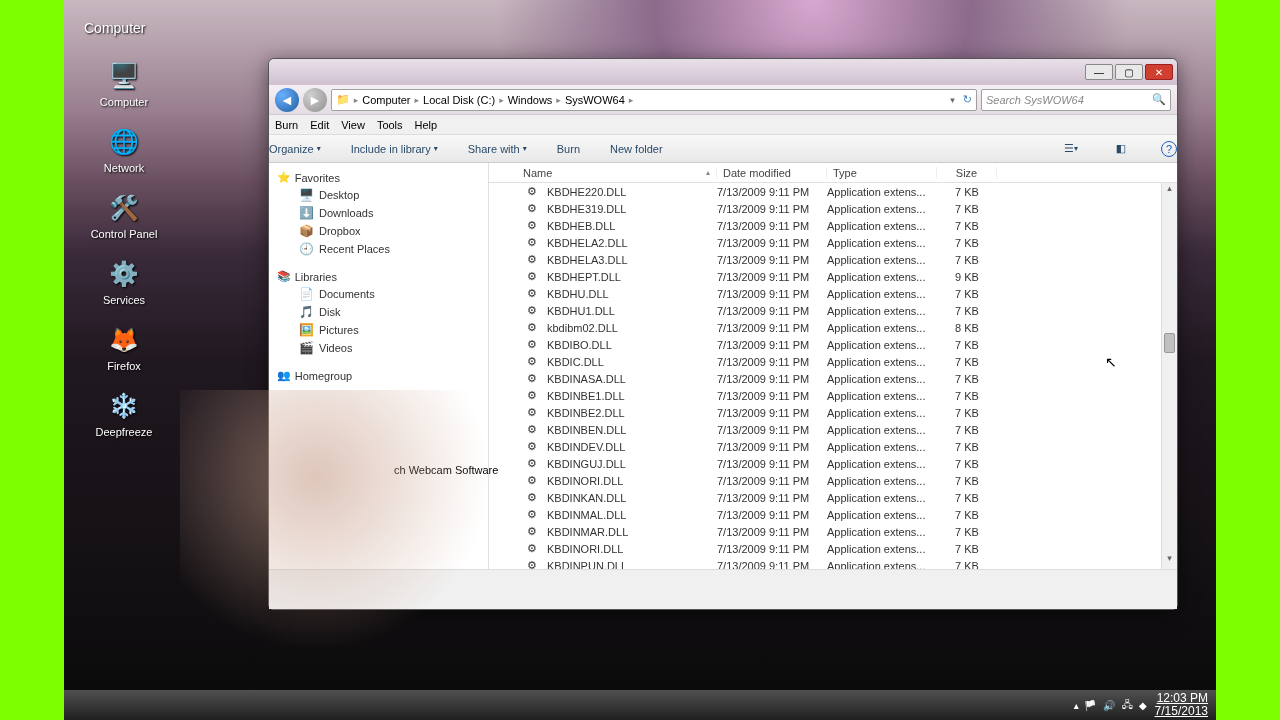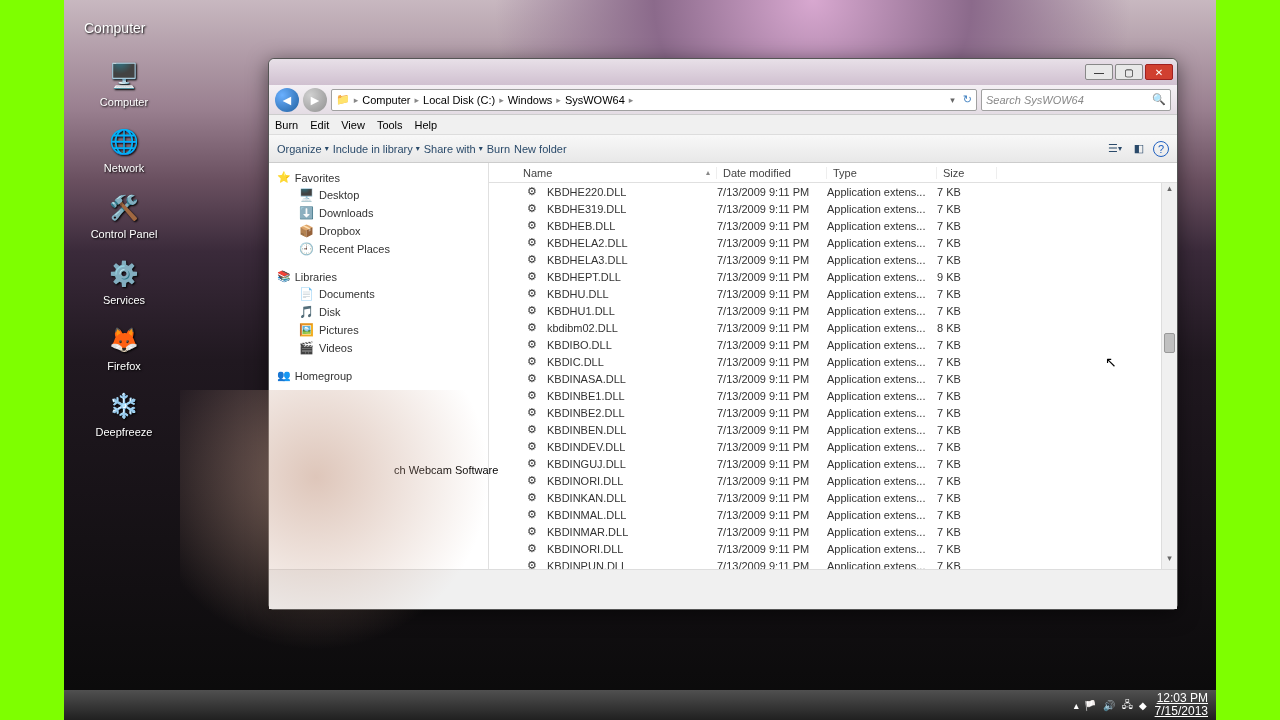--- a/index.html
+++ b/index.html
@@ -37,41 +37,41 @@
 .navfwd { background: radial-gradient(circle at 30% 30%, #d0d0d0, #909090); }
 .addrbar { flex:1; height:22px; background:#fff; border:1px solid #a0a0a0; border-radius:2px; display:flex; align-items:center; padding:0 4px; font-size:11px; gap:4px; }
 .crumb { color:#000; cursor:pointer; }
 .crumbsep { color:#888; font-size:9px; }
 .searchbar { width:190px; height:22px; background:#fff; border:1px solid #a0a0a0; border-radius:2px; display:flex; align-items:center; padding:0 4px; font-size:11px; color:#888; font-style:italic; }
 .searchbar .mag { margin-left:auto; color:#4080c0; font-style:normal; }
 
 .menurow { height:20px; background:#f0f0f0; display:flex; align-items:center; padding:0 6px; gap:12px; font-size:11px; border-bottom:1px solid #ddd; }
 .menurow span { cursor:pointer; }
 
-.toolbar { height:28px; background: linear-gradient(180deg,#f8f8f8,#e8e8e8); display:flex; align-items:center; padding:0 8px; gap:4px; font-size:11px; color:#2a4a6a; border-bottom:1px solid #ccc; }
+.toolbar { height:28px; background: linear-gradient(180deg,#f8f8f8,#e8e8e8); display:flex; align-items:center; padding:0 0; gap:30px; font-size:11px; color:#2a4a6a; border-bottom:1px solid #ccc; }
 .tool { cursor:pointer; display:flex; align-items:center; gap:3px; }
 .tool .dd { font-size:8px; }
 .toolbar .spacer { flex:1; }
 .toolicon { width:20px; height:20px; display:flex; align-items:center; justify-content:center; cursor:pointer; color:#2a4a6a; }
 .help { color:#2060c0; border:1px solid #2060c0; border-radius:50%; width:16px; height:16px; font-size:11px; }
 
 .body { flex:1; display:flex; background:#fff; overflow:hidden; }
 .sidebar { width:220px; border-right:1px solid #e0e0e0; padding:6px 0; font-size:11px; overflow:hidden; }
 .navgroup { margin-bottom:10px; }
 .navhead { display:flex; align-items:center; gap:4px; padding:2px 8px; color:#333; cursor:pointer; }
 .navitem { display:flex; align-items:center; gap:6px; padding:2px 8px 2px 30px; color:#333; cursor:pointer; }
 .navicon { width:14px; font-size:12px; text-align:center; }
 
 .filepane { flex:1; display:flex; flex-direction:column; overflow:hidden; position:relative; }
 .colhead { display:flex; font-size:11px; color:#444; border-bottom:1px solid #e0e0e0; height:20px; align-items:center; }
 .colhead div { padding:0 6px; border-right:1px solid #eee; }
 .c-name { width:200px; display:flex; align-items:center; gap:4px;margin-left:28px; }
 .c-date { width:110px; }
 .c-type { width:110px; }
-.c-size { width:60px; text-align:left; }
+.c-size { width:60px; text-align:center; }
 .filelist { flex:1; overflow:hidden; }
 .frow { display:flex; font-size:11px; height:17px; align-items:center; color:#333; cursor:pointer; }
 .frow .c-name { padding-left:8px; }
 .fileicon { width:14px; height:14px; display:inline-flex; align-items:center; justify-content:center; font-size:11px; margin-right:4px; }
 .scrollbar { position:absolute; right:0; top:20px; bottom:0; width:16px; background:#f0f0f0; border-left:1px solid #ddd; }
 .scrollthumb { position:absolute; left:2px; right:2px; top:150px; height:20px; background:#c0c0c0; border:1px solid #999; border-radius:2px; }
 .scrollarrow { position:absolute; left:0; right:0; height:16px; text-align:center; font-size:9px; color:#666; cursor:pointer; }
 .sa-up { top:0; } .sa-dn { bottom:0; }
 
 .detailspane { height:40px; border-top:1px solid #ddd; background:#f0f0f0; }

